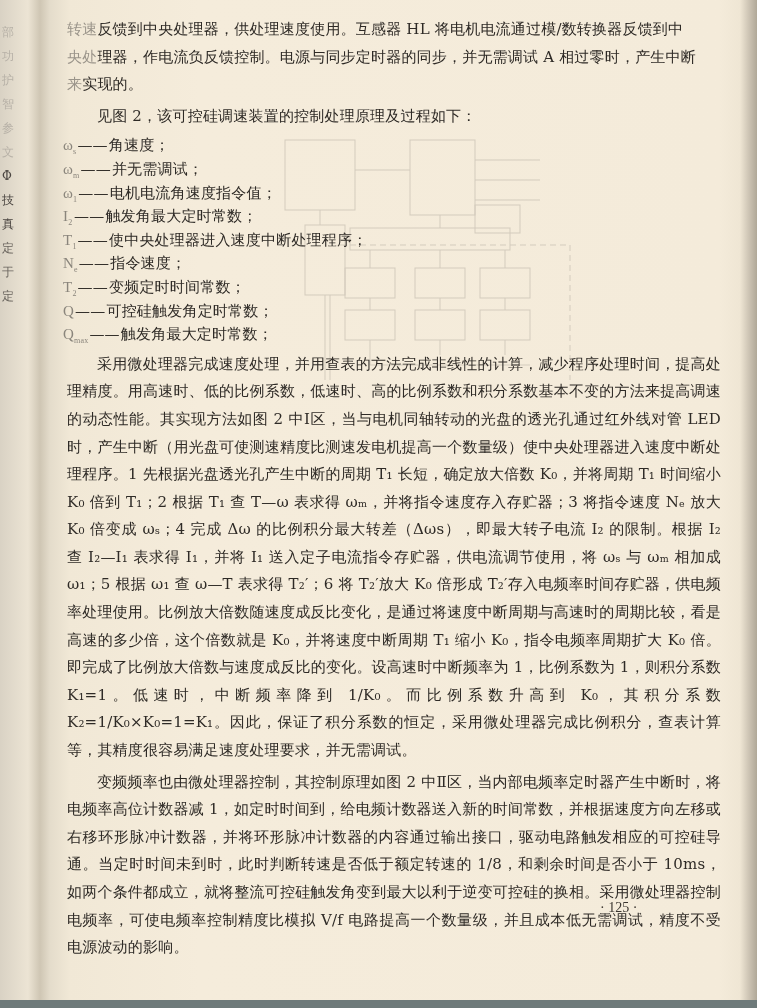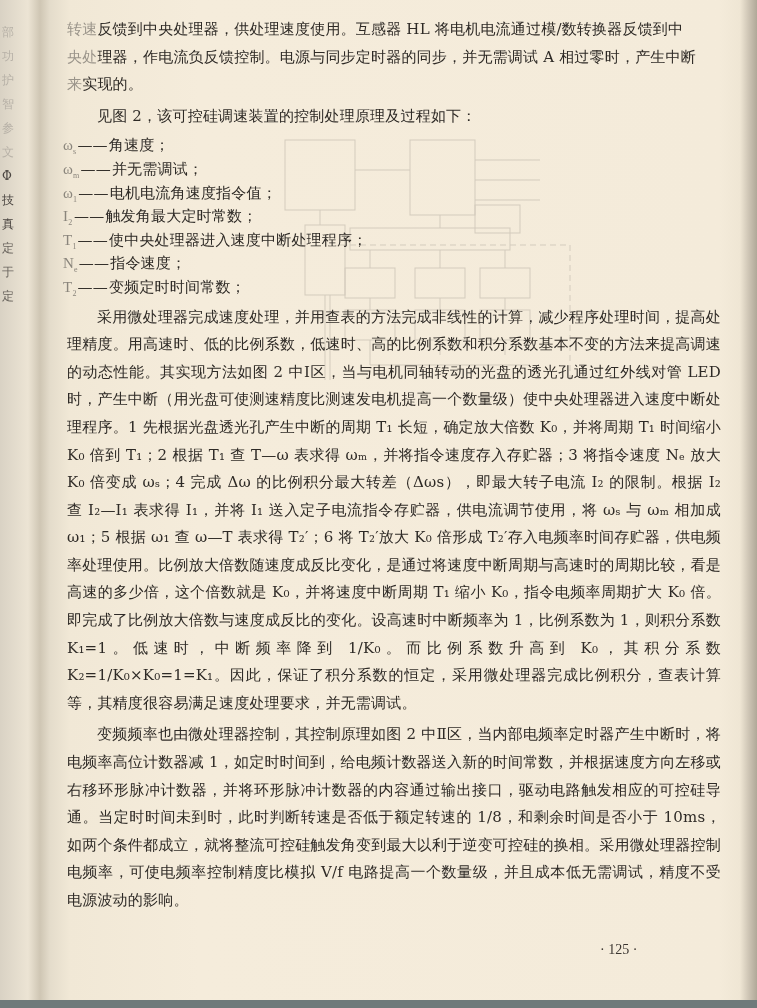--- a/index.html
+++ b/index.html
@@ -36,21 +36,21 @@
   .content p { margin: 4px; text-align: justify; }
   .indent { text-indent: 30px; }
   .defs { margin: 0; padding: 0; list-style: none; }
   .defs li { height: 23.6px; line-height: 23.6px; font-size: 15px; }
   .sym { display: inline-block; min-width: 10px; color: #8a857c; font-family: "Liberation Serif", serif; }
   .sym sub { font-size: 8px; }
   .dash { display: inline-block; margin: 0 1px; }
   .defs-block { margin-top: 2px; margin-bottom: 4px; }
   .para-gap { margin-top: 0; }
   .page-number {
-    position: absolute; left: 600px; top: 942px;
+    position: absolute; left: 600px; top: 900px;
     font-size: 14px; color: #3a3530;
     font-family: "Liberation Serif", serif;
   }
   .faded-lead { color: #9a948a; }
 </style>
 </head>
 <body>
 
 <div class="page">
 
@@ -103,20 +103,22 @@
 
     <div class="defs-block">
       <ul class="defs">
         <li><span class="sym"><span>ω</span><sub>s</sub></span><span class="dash">——</span><span>角速度；</span></li>
         <li><span class="sym"><span>ω</span><sub>m</sub></span><span class="dash">——</span><span>并无需调试；</span></li>
         <li><span class="sym"><span>ω</span><sub>1</sub></span><span class="dash">——</span><span>电机电流角速度指令值；</span></li>
         <li><span class="sym"><span>I</span><sub>2</sub></span><span class="dash">——</span><span>触发角最大定时常数；</span></li>
         <li><span class="sym"><span>T</span><sub>1</sub></span><span class="dash">——</span><span>使中央处理器进入速度中断处理程序；</span></li>
         <li><span class="sym"><span>N</span><sub>e</sub></span><span class="dash">——</span><span>指令速度；</span></li>
         <li><span class="sym"><span>T</span><sub>2</sub></span><span class="dash">——</span><span>变频定时时间常数；</span></li>
+        <li><span class="sym"><span>Q</span><sub></sub></span><span class="dash">——</span><span>可控硅触发角定时常数；</span></li>
+        <li><span class="sym"><span>Q</span><sub>max</sub></span><span class="dash">——</span><span>触发角最大定时常数；</span></li>
       </ul>
     </div>
 
     <p class="indent para-gap">采用微处理器完成速度处理，并用查表的方法完成非线性的计算，减少程序处理时间，提高处理精度。用高速时、低的比例系数，低速时、高的比例系数和积分系数基本不变的方法来提高调速的动态性能。其实现方法如图 2 中Ⅰ区，当与电机同轴转动的光盘的透光孔通过红外线对管 LED 时，产生中断（用光盘可使测速精度比测速发电机提高一个数量级）使中央处理器进入速度中断处理程序。1 先根据光盘透光孔产生中断的周期 T₁ 长短，确定放大倍数 K₀，并将周期 T₁ 时间缩小 K₀ 倍到 T₁；2 根据 T₁ 查 T—ω 表求得 ωₘ，并将指令速度存入存贮器；3 将指令速度 Nₑ 放大 K₀ 倍变成 ωₛ；4 完成 Δω 的比例积分最大转差（Δωs），即最大转子电流 I₂ 的限制。根据 I₂ 查 I₂—I₁ 表求得 I₁，并将 I₁ 送入定子电流指令存贮器，供电流调节使用，将 ωₛ 与 ωₘ 相加成 ω₁；5 根据 ω₁ 查 ω—T 表求得 T₂′；6 将 T₂′放大 K₀ 倍形成 T₂′存入电频率时间存贮器，供电频率处理使用。比例放大倍数随速度成反比变化，是通过将速度中断周期与高速时的周期比较，看是高速的多少倍，这个倍数就是 K₀，并将速度中断周期 T₁ 缩小 K₀，指令电频率周期扩大 K₀ 倍。即完成了比例放大倍数与速度成反比的变化。设高速时中断频率为 1，比例系数为 1，则积分系数 K₁=1。低速时，中断频率降到 1/K₀。而比例系数升高到 K₀，其积分系数 K₂=1/K₀×K₀=1=K₁。因此，保证了积分系数的恒定，采用微处理器完成比例积分，查表计算等，其精度很容易满足速度处理要求，并无需调试。</p>
     <p class="indent">变频频率也由微处理器控制，其控制原理如图 2 中Ⅱ区，当内部电频率定时器产生中断时，将电频率高位计数器减 1，如定时时间到，给电频计数器送入新的时间常数，并根据速度方向左移或右移环形脉冲计数器，并将环形脉冲计数器的内容通过输出接口，驱动电路触发相应的可控硅导通。当定时时间未到时，此时判断转速是否低于额定转速的 1/8，和剩余时间是否小于 10ms，如两个条件都成立，就将整流可控硅触发角变到最大以利于逆变可控硅的换相。采用微处理器控制电频率，可使电频率控制精度比模拟 V/f 电路提高一个数量级，并且成本低无需调试，精度不受电源波动的影响。</p>
 
   </div>
 
   <div class="page-number">· 125 ·</div>
 

